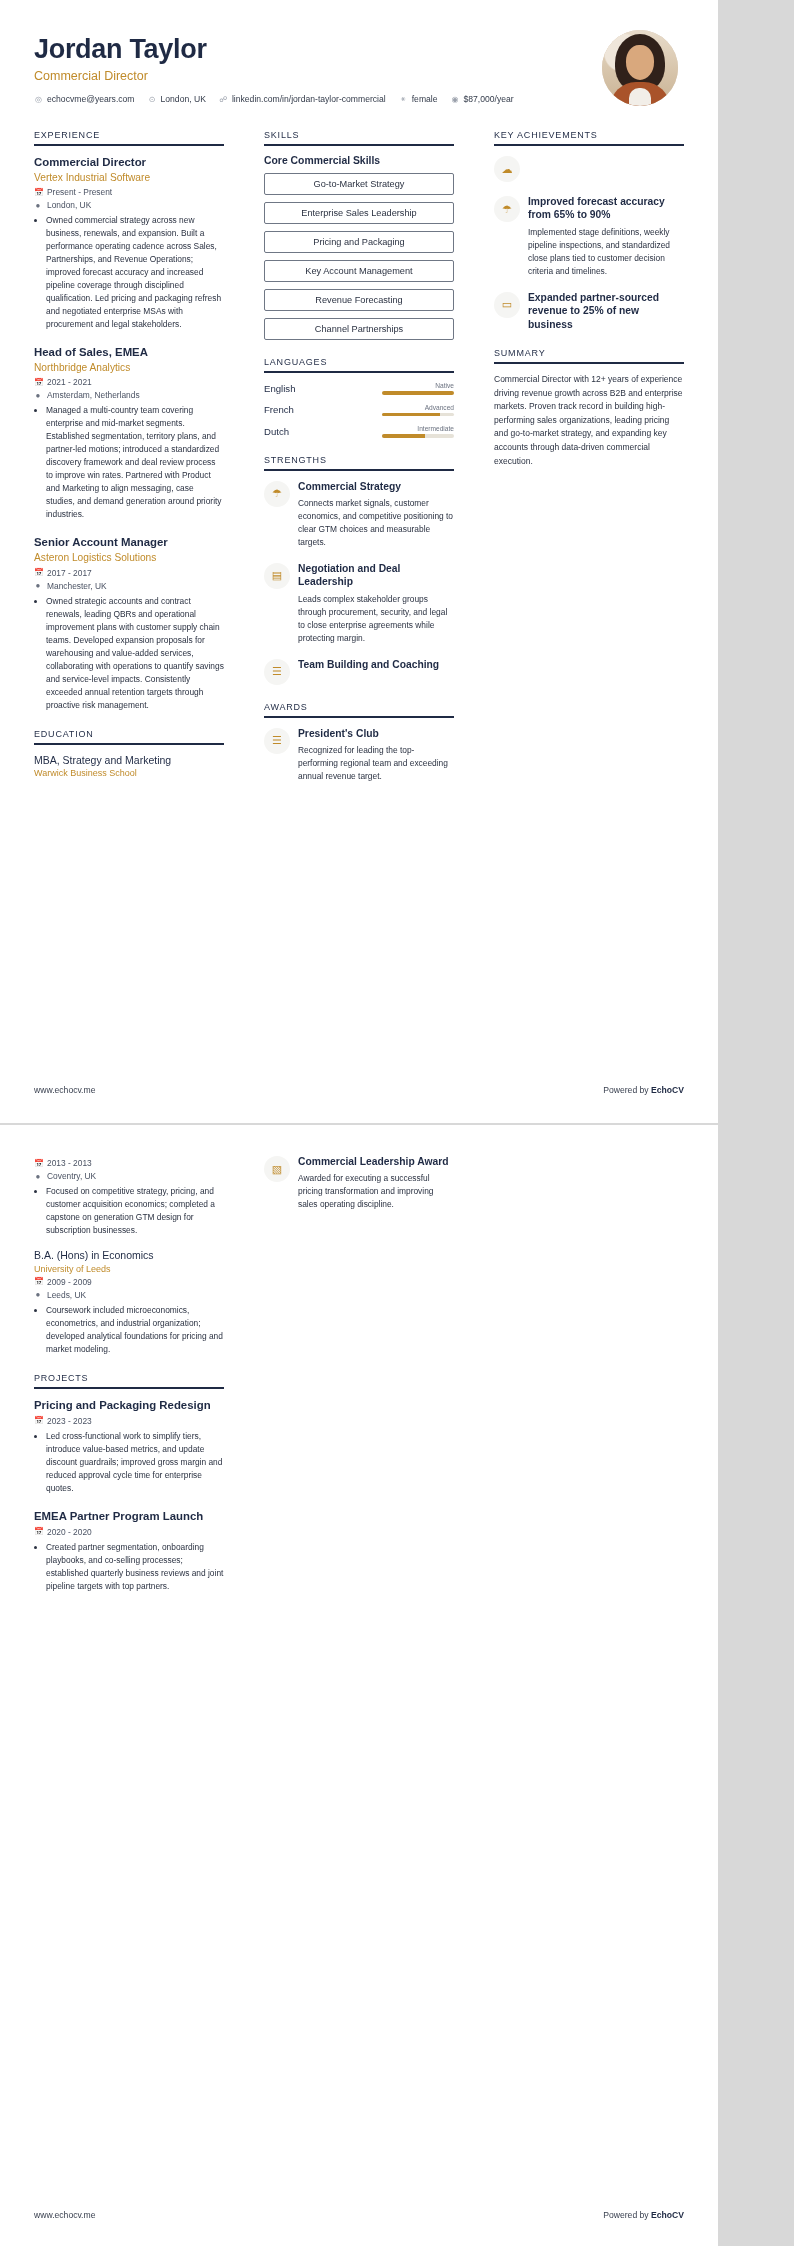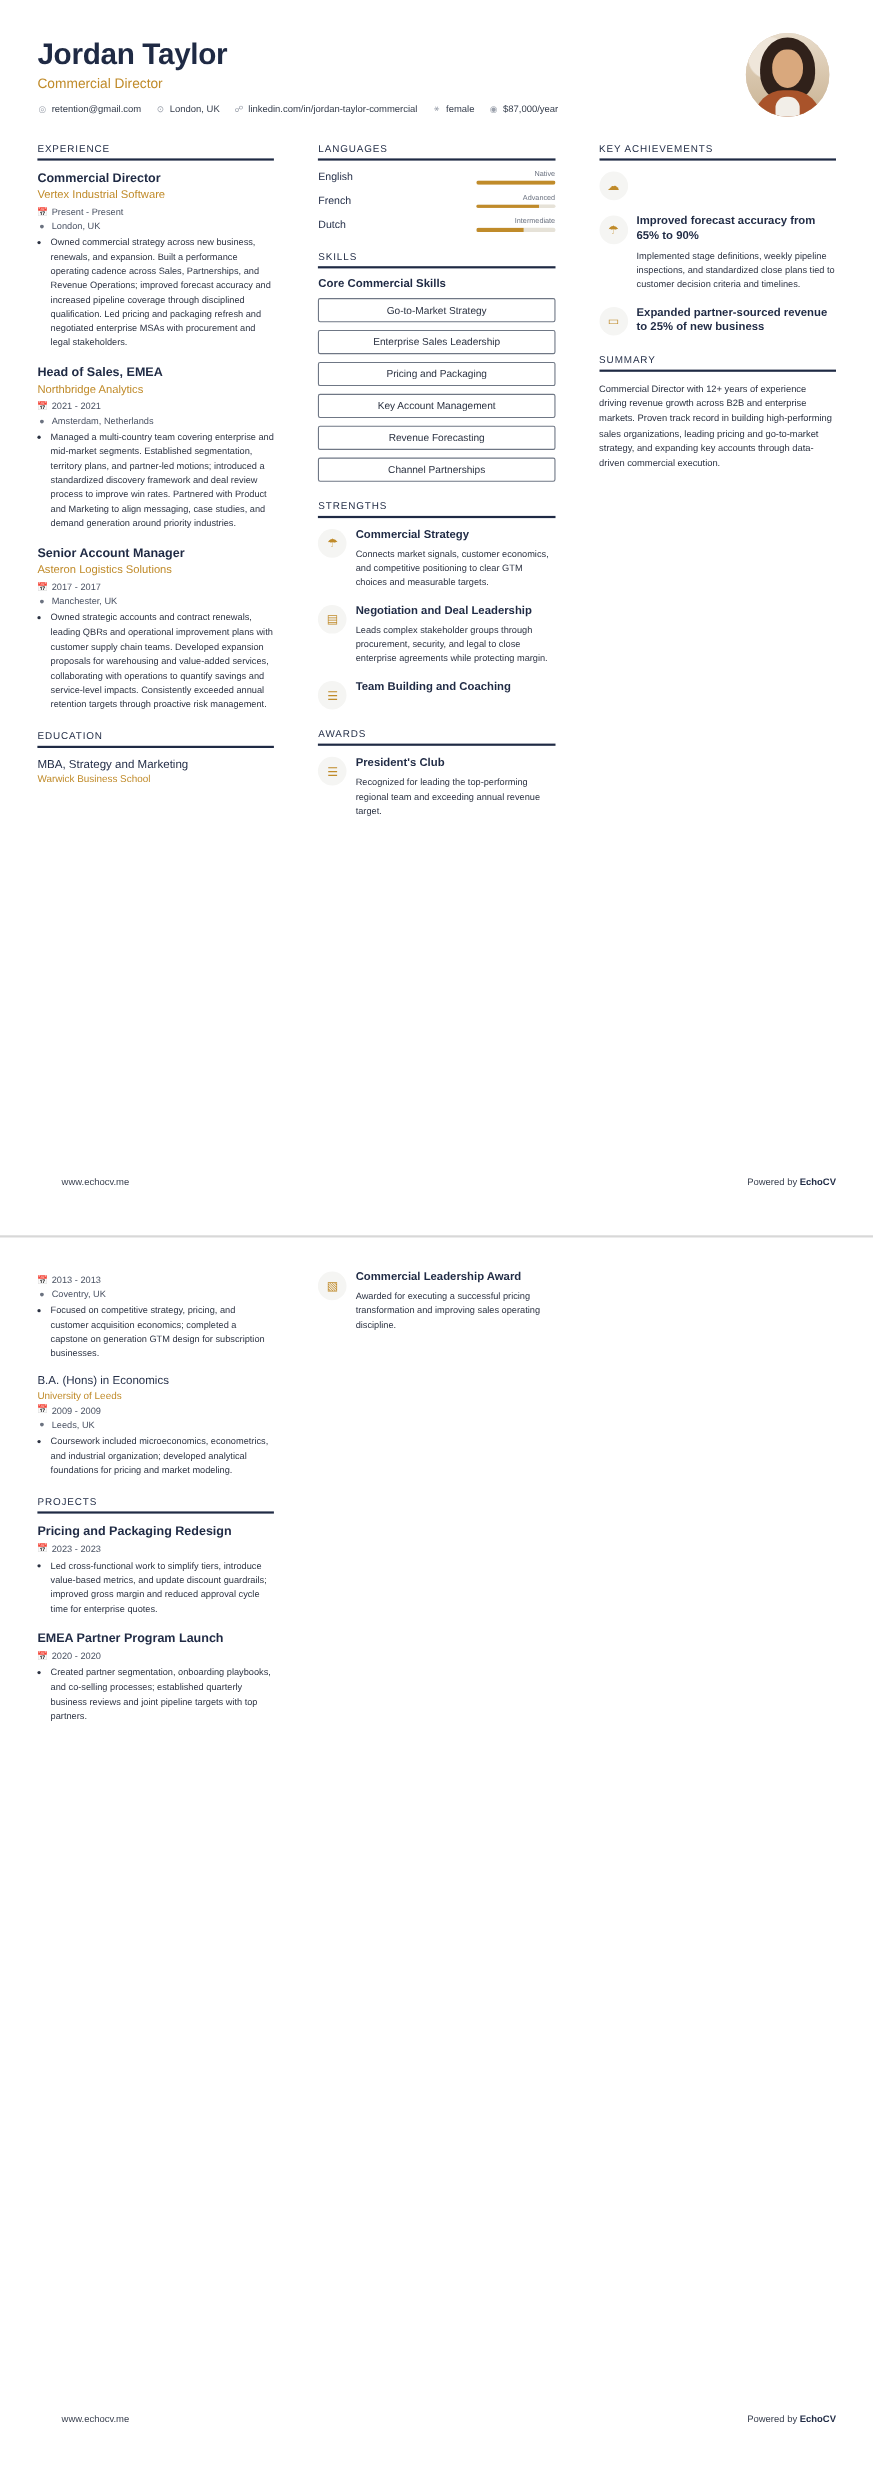--- a/index.html
+++ b/index.html
@@ -2,21 +2,21 @@
 <html><head>
 <meta charset="utf-8">
 <style>
   * { box-sizing: border-box; margin: 0; padding: 0; }
   html, body {
     width: 794px;
     background: #d8d8d8;
     font-family: "Liberation Sans", sans-serif;
   }
   .page {
-    width: 794px;
+    width: 718px;
     background: #ffffff;
     position: relative;
     padding: 30px 34px 0 34px;
   }
   .page-1 { height: 1123px; }
   .page-2 { height: 1123px; }
 
   
   .header {
     display: flex;
@@ -252,47 +252,46 @@
   .summary-text {
     font-size: 8.5px;
     line-height: 1.6;
     color: #2b3242;
   }
 
   
   .footer {
     position: absolute;
     left: 34px; right: 34px;
-    bottom: 44px;
+    bottom: 28px;
     display: flex;
     justify-content: space-between;
     align-items: center;
     font-size: 8.6px;
     color: #3a4150;
-    margin-left: 22px;
   }
   .footer .brand { font-weight: normal; }
   .footer .brand b { color: #1f2a44; font-weight: bold; }
 
   .page-gap { height: 2px; background: #d8d8d8; }
   ul { list-style: disc; }
 </style>
 </head>
 <body>
 
 <div class="page page-1">
 
   <div class="header">
     <div class="header-left">
       <div class="name">Jordan Taylor</div>
       <div class="headline">Commercial Director</div>
       <div class="contact-row">
         <div class="contact-item">
           <span class="ci">◎</span>
-          <span>retention@gmail.com</span>
+          <span>echocvme@years.com</span>
         </div>
         <div class="contact-item">
           <span class="ci">⊙</span>
           <span>London, UK</span>
         </div>
         <div class="contact-item">
           <span class="ci">☍</span>
           <span>linkedin.com/in/jordan-taylor-commercial</span>
         </div>
         <div class="contact-item">
@@ -374,67 +373,67 @@
         <div class="section-title">EDUCATION</div>
         <div class="edu">
           <div class="edu-title">MBA, Strategy and Marketing</div>
           <div class="edu-school">Warwick Business School</div>
         </div>
       </div>
 
     </div>
 
     <div class="col col-mid">
-
-      <div class="section">
-        <div class="section-title">LANGUAGES</div>
-
-        <div class="lang-row">
-          <div class="lang-name">English</div>
-          <div class="lang-right">
-            <span class="lang-level">Native</span>
-            <span class="lang-bar">
-                <span style="width:100%"></span>
-              </span>
-          </div>
-        </div>
-
-        <div class="lang-row">
-          <div class="lang-name">French</div>
-          <div class="lang-right">
-            <span class="lang-level">Advanced</span>
-            <span class="lang-bar">
-                <span style="width:80%"></span>
-              </span>
-          </div>
-        </div>
-
-        <div class="lang-row">
-          <div class="lang-name">Dutch</div>
-          <div class="lang-right">
-            <span class="lang-level">Intermediate</span>
-            <span class="lang-bar">
-                <span style="width:60%"></span>
-              </span>
-          </div>
-        </div>
-      </div>
 
       <div class="section">
         <div class="section-title">SKILLS</div>
         <div class="skill-group-title">Core Commercial Skills</div>
         <div class="skill-chip">Go-to-Market Strategy</div>
         <div class="skill-chip">Enterprise Sales Leadership</div>
         <div class="skill-chip">Pricing and Packaging</div>
         <div class="skill-chip">Key Account Management</div>
         <div class="skill-chip">Revenue Forecasting</div>
         <div class="skill-chip">Channel Partnerships</div>
       </div>
 
       <div class="section">
+        <div class="section-title">LANGUAGES</div>
+
+        <div class="lang-row">
+          <div class="lang-name">English</div>
+          <div class="lang-right">
+            <span class="lang-level">Native</span>
+            <span class="lang-bar">
+                <span style="width:100%"></span>
+              </span>
+          </div>
+        </div>
+
+        <div class="lang-row">
+          <div class="lang-name">French</div>
+          <div class="lang-right">
+            <span class="lang-level">Advanced</span>
+            <span class="lang-bar">
+                <span style="width:80%"></span>
+              </span>
+          </div>
+        </div>
+
+        <div class="lang-row">
+          <div class="lang-name">Dutch</div>
+          <div class="lang-right">
+            <span class="lang-level">Intermediate</span>
+            <span class="lang-bar">
+                <span style="width:60%"></span>
+              </span>
+          </div>
+        </div>
+      </div>
+
+      <div class="section">
         <div class="section-title">STRENGTHS</div>
 
         <div class="icon-item">
           <div class="icon-circle">☂</div>
           <div class="icon-item-body">
             <div class="icon-item-title">Commercial Strategy</div>
             <div class="icon-item-desc">Connects market signals, customer economics, and competitive positioning to clear GTM choices and measurable targets.</div>
           </div>
         </div>
 

